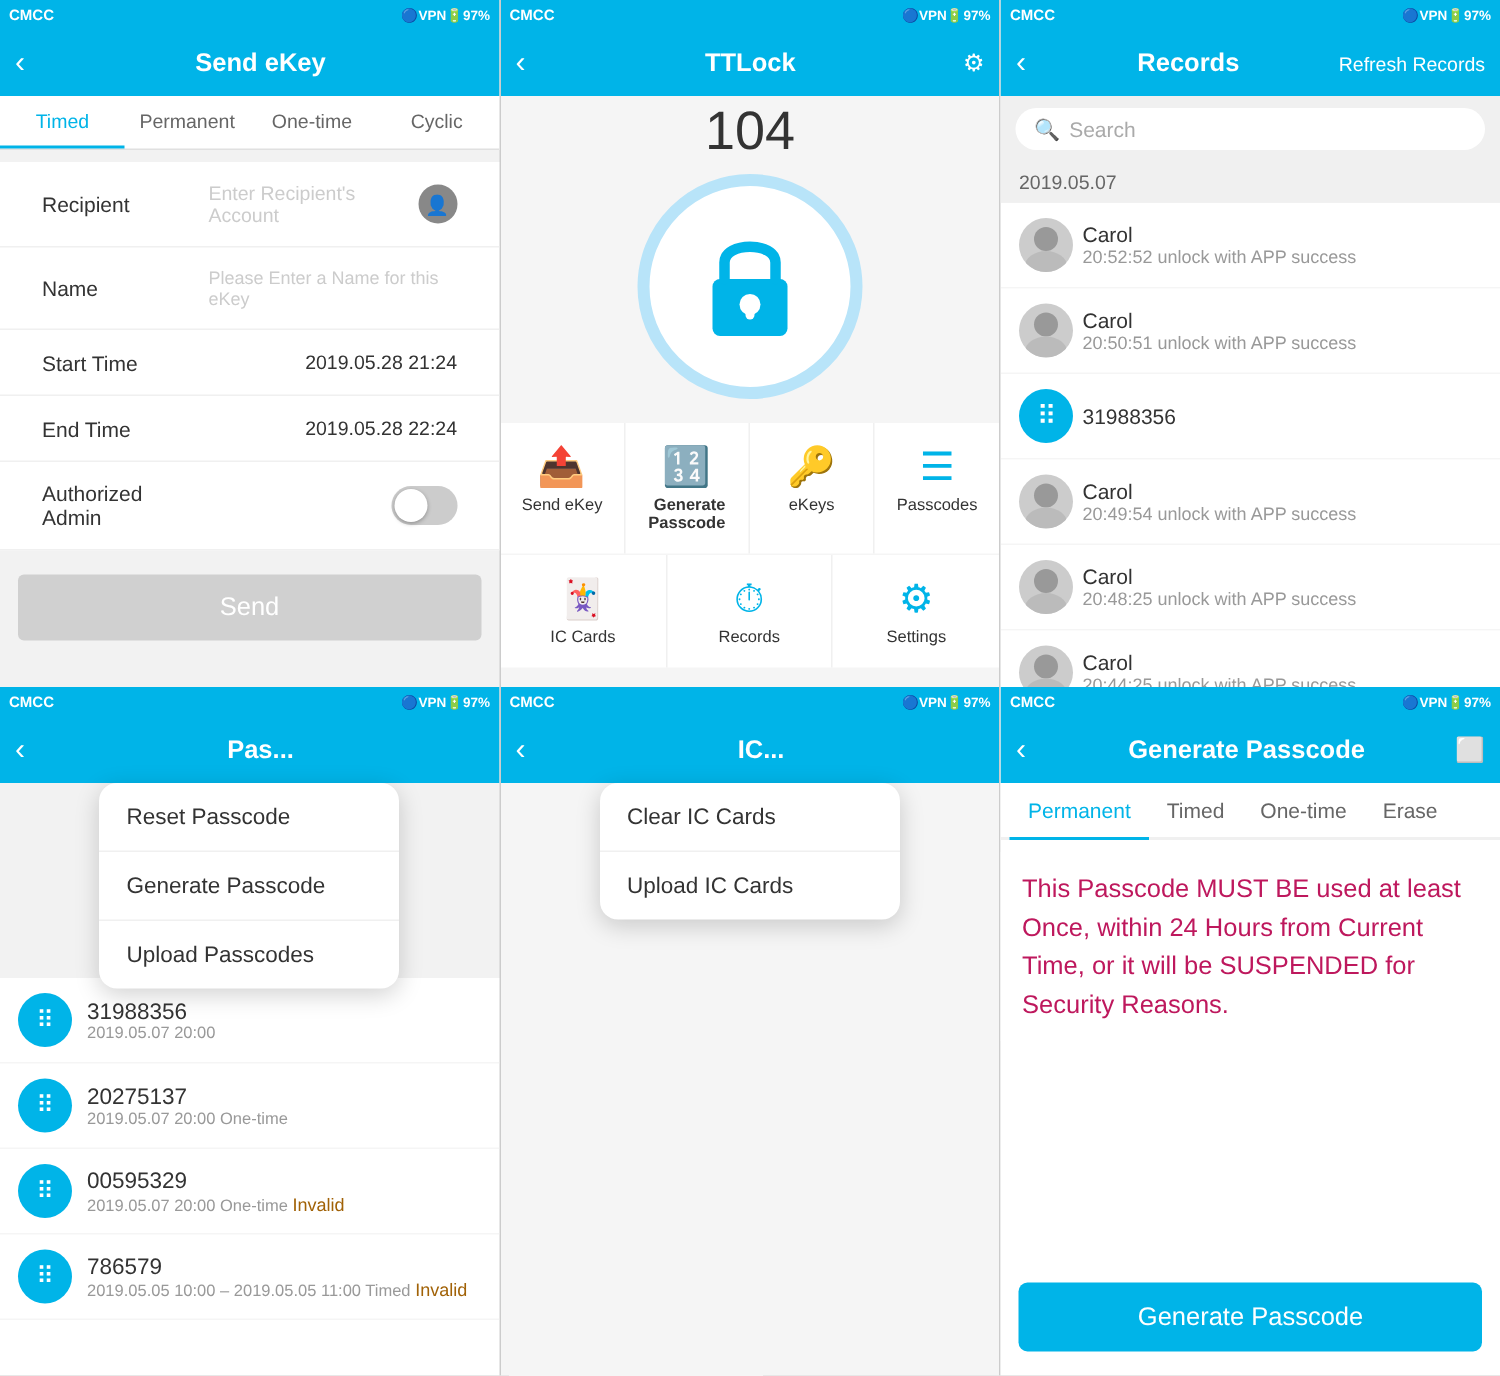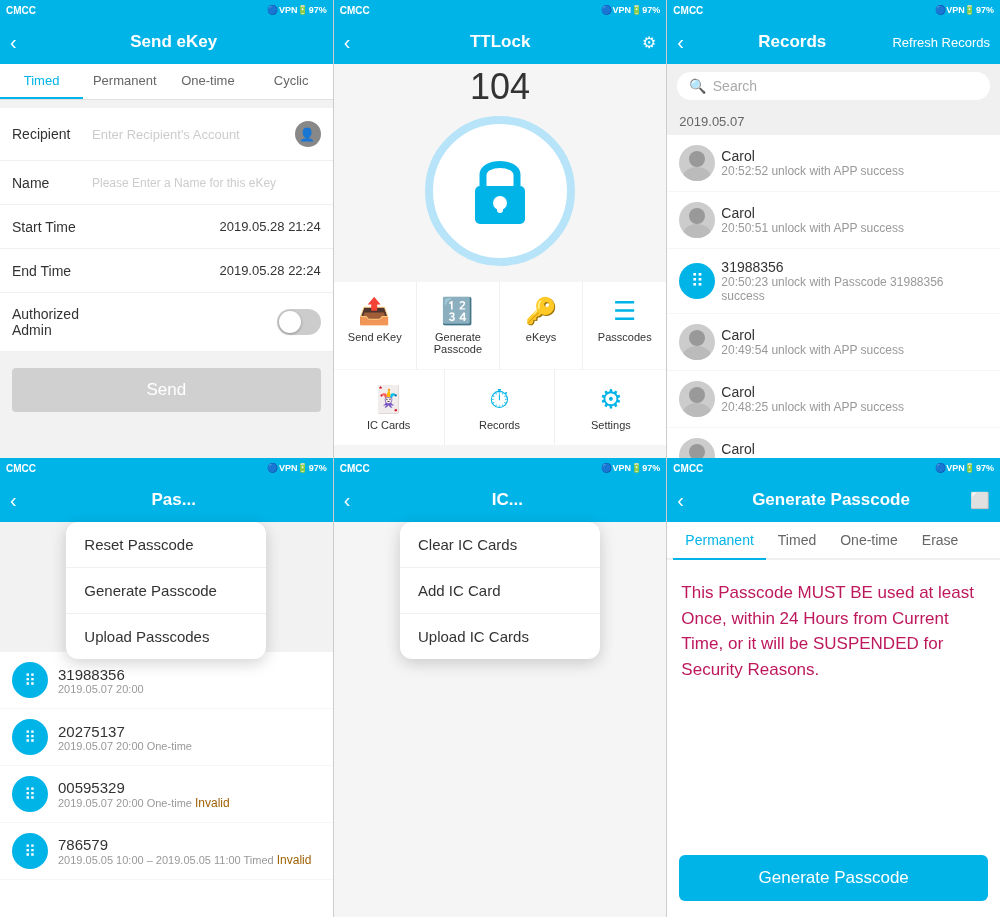--- a/index.html
+++ b/index.html
@@ -72,23 +72,24 @@
       border-bottom: 2px solid #00b4e8;
     }
 
     .form-section {
       background: white;
       margin-top: 8px;
     }
     .form-row {
       display: flex;
       align-items: center;
-      padding: 13px 12px;
+      padding: 13px 28px;
       border-bottom: 1px solid #f0f0f0;
       min-height: 44px;
+      gap: 31px;
     }
     .form-label {
       font-size: 14px;
       color: #333;
       width: 80px;
       flex-shrink: 0;
     }
     .form-value {
       flex: 1;
       font-size: 13px;
@@ -383,21 +384,21 @@
           <rect x="32" y="52" width="6" height="10" rx="3" fill="white"></rect>
         </svg>
       </div>
       <div class="menu-grid">
         <div class="menu-item">
           <span class="menu-icon" style="color:#00b4e8;">📤</span>
           <span class="menu-label">Send eKey</span>
         </div>
         <div class="menu-item">
           <span class="menu-icon" style="color:#f5a623;">🔢</span>
-          <span class="menu-label" style="text-align:center;">Generate<br>Passcode</span>
+          <span class="menu-label" style="text-align:right;font-weight:bold;">Generate<br>Passcode</span>
         </div>
         <div class="menu-item">
           <span class="menu-icon" style="color:#4cd964;">🔑</span>
           <span class="menu-label">eKeys</span>
         </div>
         <div class="menu-item">
           <span class="menu-icon" style="color:#00b4e8;">☰</span>
           <span class="menu-label">Passcodes</span>
         </div>
       </div>
@@ -460,21 +461,20 @@
           <div class="record-name">Carol</div>
           <div class="record-detail">20:50:51 unlock with APP success</div>
         </div>
       </div>
       <div class="record-item">
         <div class="record-avatar grid">
           <span style="color:white; font-size:18px;">⠿</span>
         </div>
         <div class="record-info">
           <div class="record-name">31988356</div>
-          <div class="record-detail">20:50:23 unlock with Passcode 31988356 success</div>
         </div>
       </div>
       <div class="record-item">
         <div class="record-avatar">
           <svg width="36" height="36" viewBox="0 0 36 36">
               <circle cx="18" cy="14" r="8" fill="#999"></circle>
               <ellipse cx="18" cy="32" rx="14" ry="10" fill="#bbb"></ellipse>
             </svg>
         </div>
         <div class="record-info">
@@ -575,21 +575,20 @@
     </div>
     <div class="nav-bar">
       <span class="back-btn">‹</span>
       <span class="title">IC...</span>
       <span></span>
     </div>
     <div class="ic-body"></div>
 
     <div class="dropdown-overlay">
       <div class="dropdown-item">Clear IC Cards</div>
-      <div class="dropdown-item">Add IC Card</div>
       <div class="dropdown-item">Upload IC Cards</div>
     </div>
   </div>
 
   <div class="bottom-screen" style="background:white;">
     <div class="status-bar">
       <span>CMCC</span>
       <span class="time">21:24</span>
       <span class="status-icons">🔵VPN🔋97%</span>
     </div>

